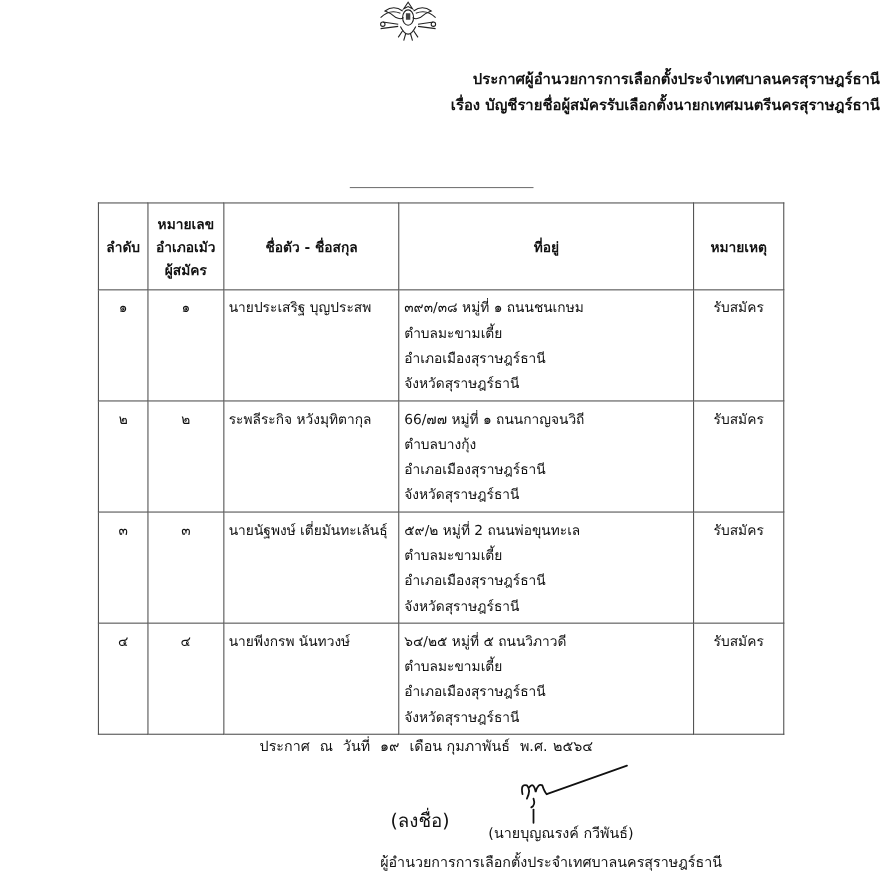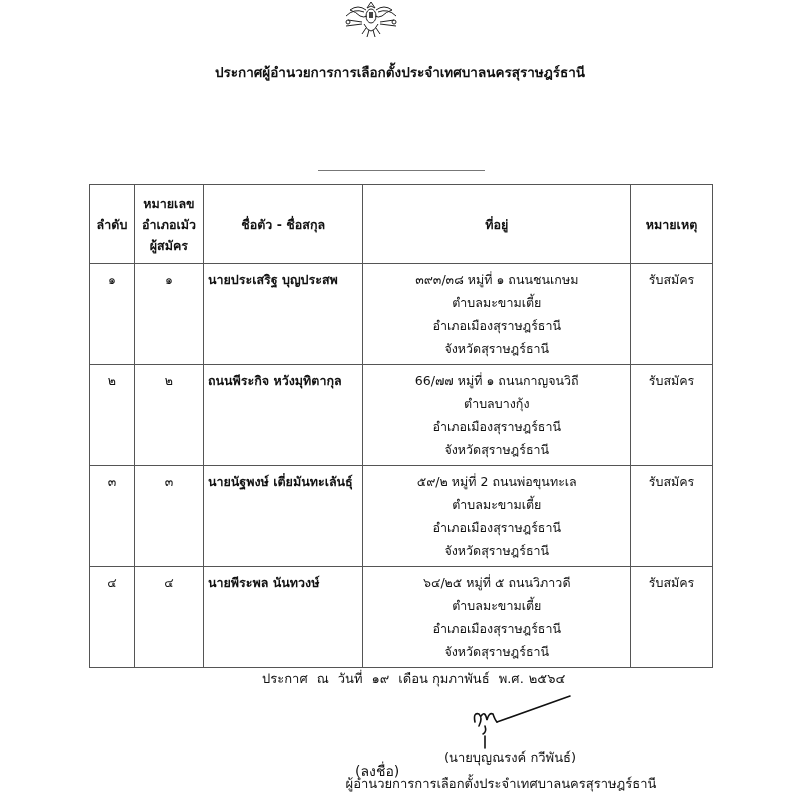--- a/index.html
+++ b/index.html
@@ -19,21 +19,21 @@
       position: absolute;
       left: 340px;
       top: 0px;
       width: 62px;
       height: 40px;
     }
     .heading {
       position: absolute;
       left: 0;
       width: 800px;
-      text-align: center;
+      text-align: right;
       font-size: 13.5px;
       font-weight: bold;
       line-height: 24px;
       top: 60px;
     }
     .heading .line2 span + span { margin-left: 22px; }
     .divider {
       position: absolute;
       left: 318px;
       top: 170px;
@@ -59,35 +59,35 @@
       vertical-align: middle;
       height: 70px;
       line-height: 21px;
     }
     table.candidates td {
       vertical-align: top;
       height: 91px;
       line-height: 23px;
     }
     td.c-num, td.c-id, td.c-note { text-align: center; padding-top: 4px; }
-    td.c-name { padding: 4px 0 0 10px; font-weight: bold; }
+    td.c-name { padding: 4px 0 0 10px; }
     td.c-addr { padding: 4px 0 0 9px; }
-    .addr-line { display: block; white-space: nowrap; text-align: center; }
+    .addr-line { display: block; white-space: nowrap; }
     .footer-date {
       position: absolute;
-      left: 262px;
+      left: 236px;
       top: 668px;
       font-size: 13px;
     }
     .footer-date span + span { margin-left: 9px; }
     .sign-label {
       position: absolute;
       left: 355px;
-      top: 760px;
-      font-size: 14px;
+      top: 732px;
+      font-size: 17px;
     }
     .signature {
       position: absolute;
       left: 465px;
       top: 692px;
       width: 110px;
       height: 60px;
     }
     .signer-name {
       position: absolute;
@@ -123,20 +123,21 @@
     <circle cx="8" cy="22" r="2"></circle>
     <circle cx="54" cy="22" r="2"></circle>
   </g>
   <g fill="#444">
     <path d="M29 12 h4 v6 h-4z"></path>
   </g>
 </svg>
 
 <div class="heading">
   <div>ประกาศผู้อำนวยการการเลือกตั้งประจำเทศบาลนครสุราษฎร์ธานี</div>
+  <div>เรื่อง บัญชีรายชื่อผู้สมัครรับเลือกตั้งนายกเทศมนตรีนครสุราษฎร์ธานี</div>
 </div>
 
 <div class="divider"></div>
 
 <table class="candidates">
   <colgroup>
     <col style="width:45px">
     <col style="width:69px">
     <col style="width:160px">
     <col style="width:268px">
@@ -164,21 +165,21 @@
         <span class="addr-line">๓๙๓/๓๘ หมู่ที่ ๑  ถนนชนเกษม</span>
         <span class="addr-line">ตำบลมะขามเตี้ย</span>
         <span class="addr-line">อำเภอเมืองสุราษฎร์ธานี</span>
         <span class="addr-line">จังหวัดสุราษฎร์ธานี</span>
       </td>
       <td class="c-note">รับสมัคร</td>
     </tr>
     <tr>
       <td class="c-num">๒</td>
       <td class="c-id">๒</td>
-      <td class="c-name">ถนนพีระกิจ  หวังมุทิตากุล</td>
+      <td class="c-name">ระพลีระกิจ  หวังมุทิตากุล</td>
       <td class="c-addr">
         <span class="addr-line">66/๗๗  หมู่ที่ ๑ ถนนกาญจนวิถี</span>
         <span class="addr-line"> ตำบลบางกุ้ง</span>
         <span class="addr-line">อำเภอเมืองสุราษฎร์ธานี</span>
         <span class="addr-line">จังหวัดสุราษฎร์ธานี</span>
       </td>
       <td class="c-note">รับสมัคร</td>
     </tr>
     <tr>
       <td class="c-num">๓</td>
@@ -188,21 +189,21 @@
         <span class="addr-line">๕๙/๒  หมู่ที่ 2  ถนนพ่อขุนทะเล</span>
         <span class="addr-line">ตำบลมะขามเตี้ย</span>
         <span class="addr-line">อำเภอเมืองสุราษฎร์ธานี</span>
         <span class="addr-line">จังหวัดสุราษฎร์ธานี</span>
       </td>
       <td class="c-note">รับสมัคร</td>
     </tr>
     <tr>
       <td class="c-num">๔</td>
       <td class="c-id">๔</td>
-      <td class="c-name">นายพีระพล  นันทวงษ์</td>
+      <td class="c-name">นายพีงกรพ  นันทวงษ์</td>
       <td class="c-addr">
         <span class="addr-line">๖๔/๒๕ หมู่ที่ ๕ ถนนวิภาวดี</span>
         <span class="addr-line">ตำบลมะขามเตี้ย</span>
         <span class="addr-line">อำเภอเมืองสุราษฎร์ธานี</span>
         <span class="addr-line">จังหวัดสุราษฎร์ธานี</span>
       </td>
       <td class="c-note">รับสมัคร</td>
     </tr>
   </tbody>
 </table>

